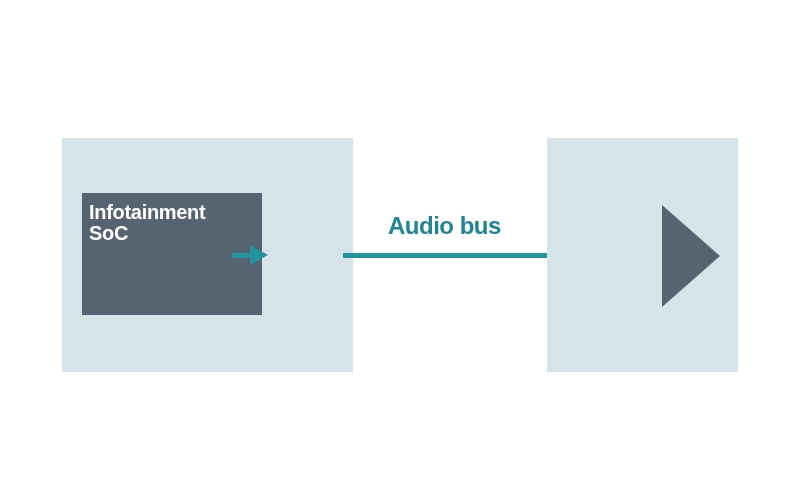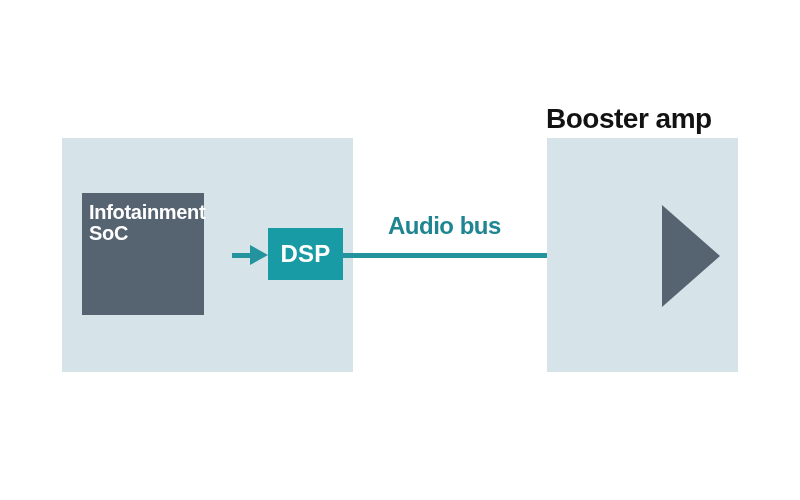--- a/index.html
+++ b/index.html
@@ -32,21 +32,21 @@
     color: var(--heading-color);
     white-space: nowrap;
   }
   .zone {
     position: absolute;
     background: var(--zone-fill);
   }
   .soc-block {
     position: absolute;
     left: 82px; top: 193px;
-    width: 122px; height: 122px;
+    width: 180px; height: 122px;
     background: var(--block-fill);
     color: var(--block-text);
     font-size: 20px;
     font-weight: bold;
     line-height: 21px;
     letter-spacing: -0.3px;
     padding: 9px 4px 0 7px;
     white-space: pre-line;
   }
   .dsp-block {
@@ -106,26 +106,24 @@
 
 
   <div class="zone" style="left:62px; top:138px; width:291px; height:234px;"></div>
 
   <div class="soc-block">Infotainment
 SoC</div>
 
   <div class="arrow-line" style="left:232px; top:253px; width:19px;"></div>
   <div class="arrow-head small" style="left:250px; top:245px;"></div>
 
-  <div class="dsp-block">DSP</div>
 
   <div class="arrow-line" style="left:343px; top:253px; width:304px;"></div>
   <div class="arrow-head large" style="left:646px; top:244px;"></div>
 
   <div class="bus-label">Audio bus</div>
 
-  <div class="zone-title" style="left:546px; top:105px;">Booster amp</div>
 
   <div class="zone" style="left:547px; top:138px; width:191px; height:234px;"></div>
 
   <div class="amp-triangle"></div>
 
 </div>
 
 </body></html>

